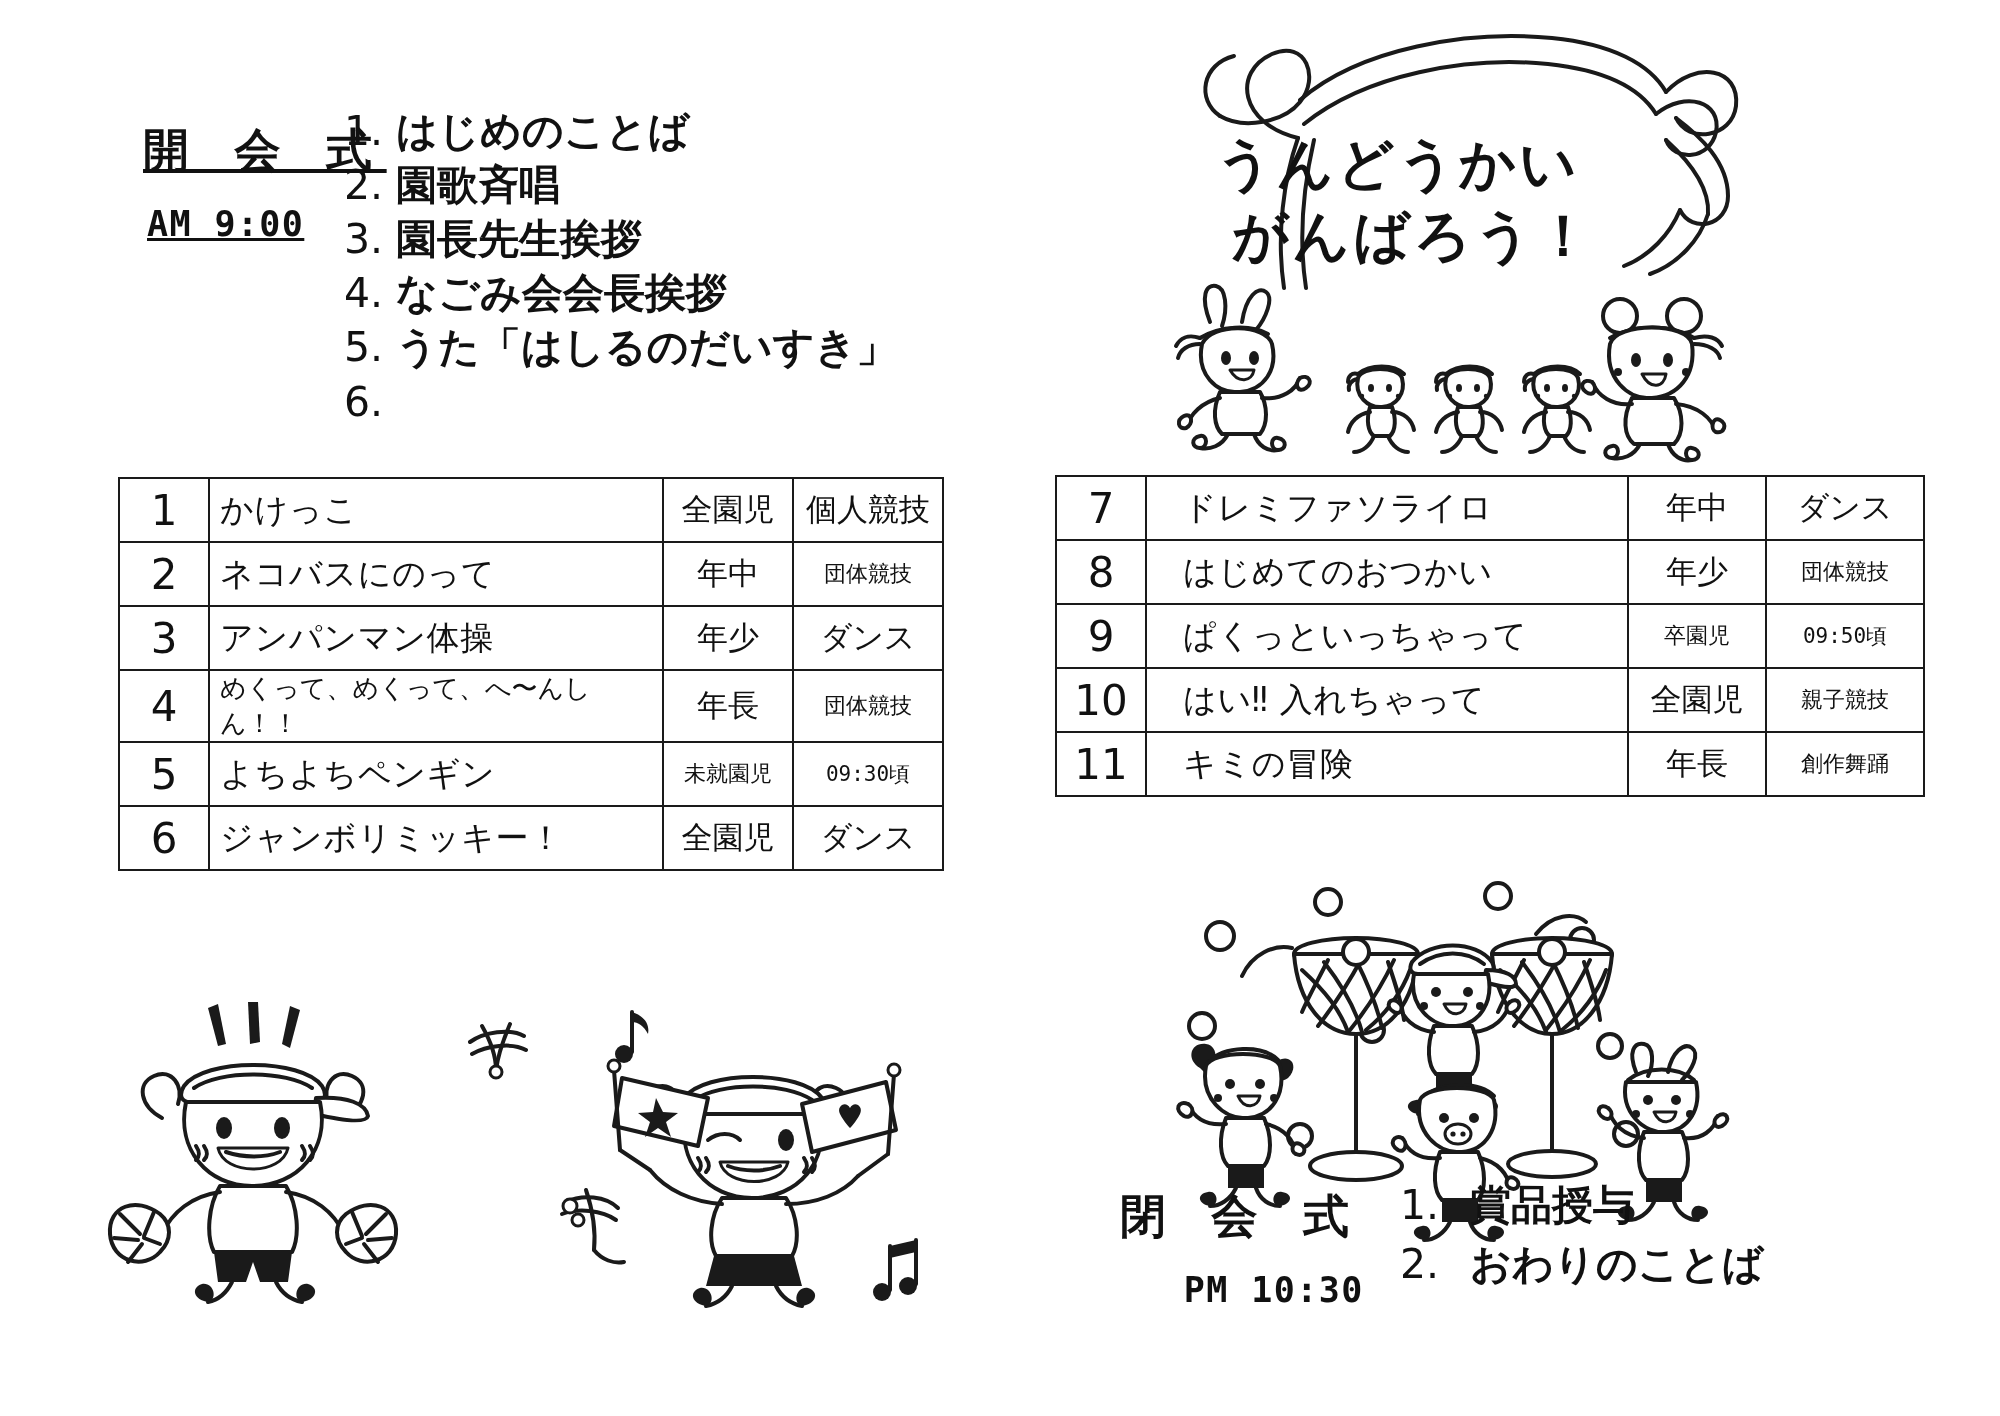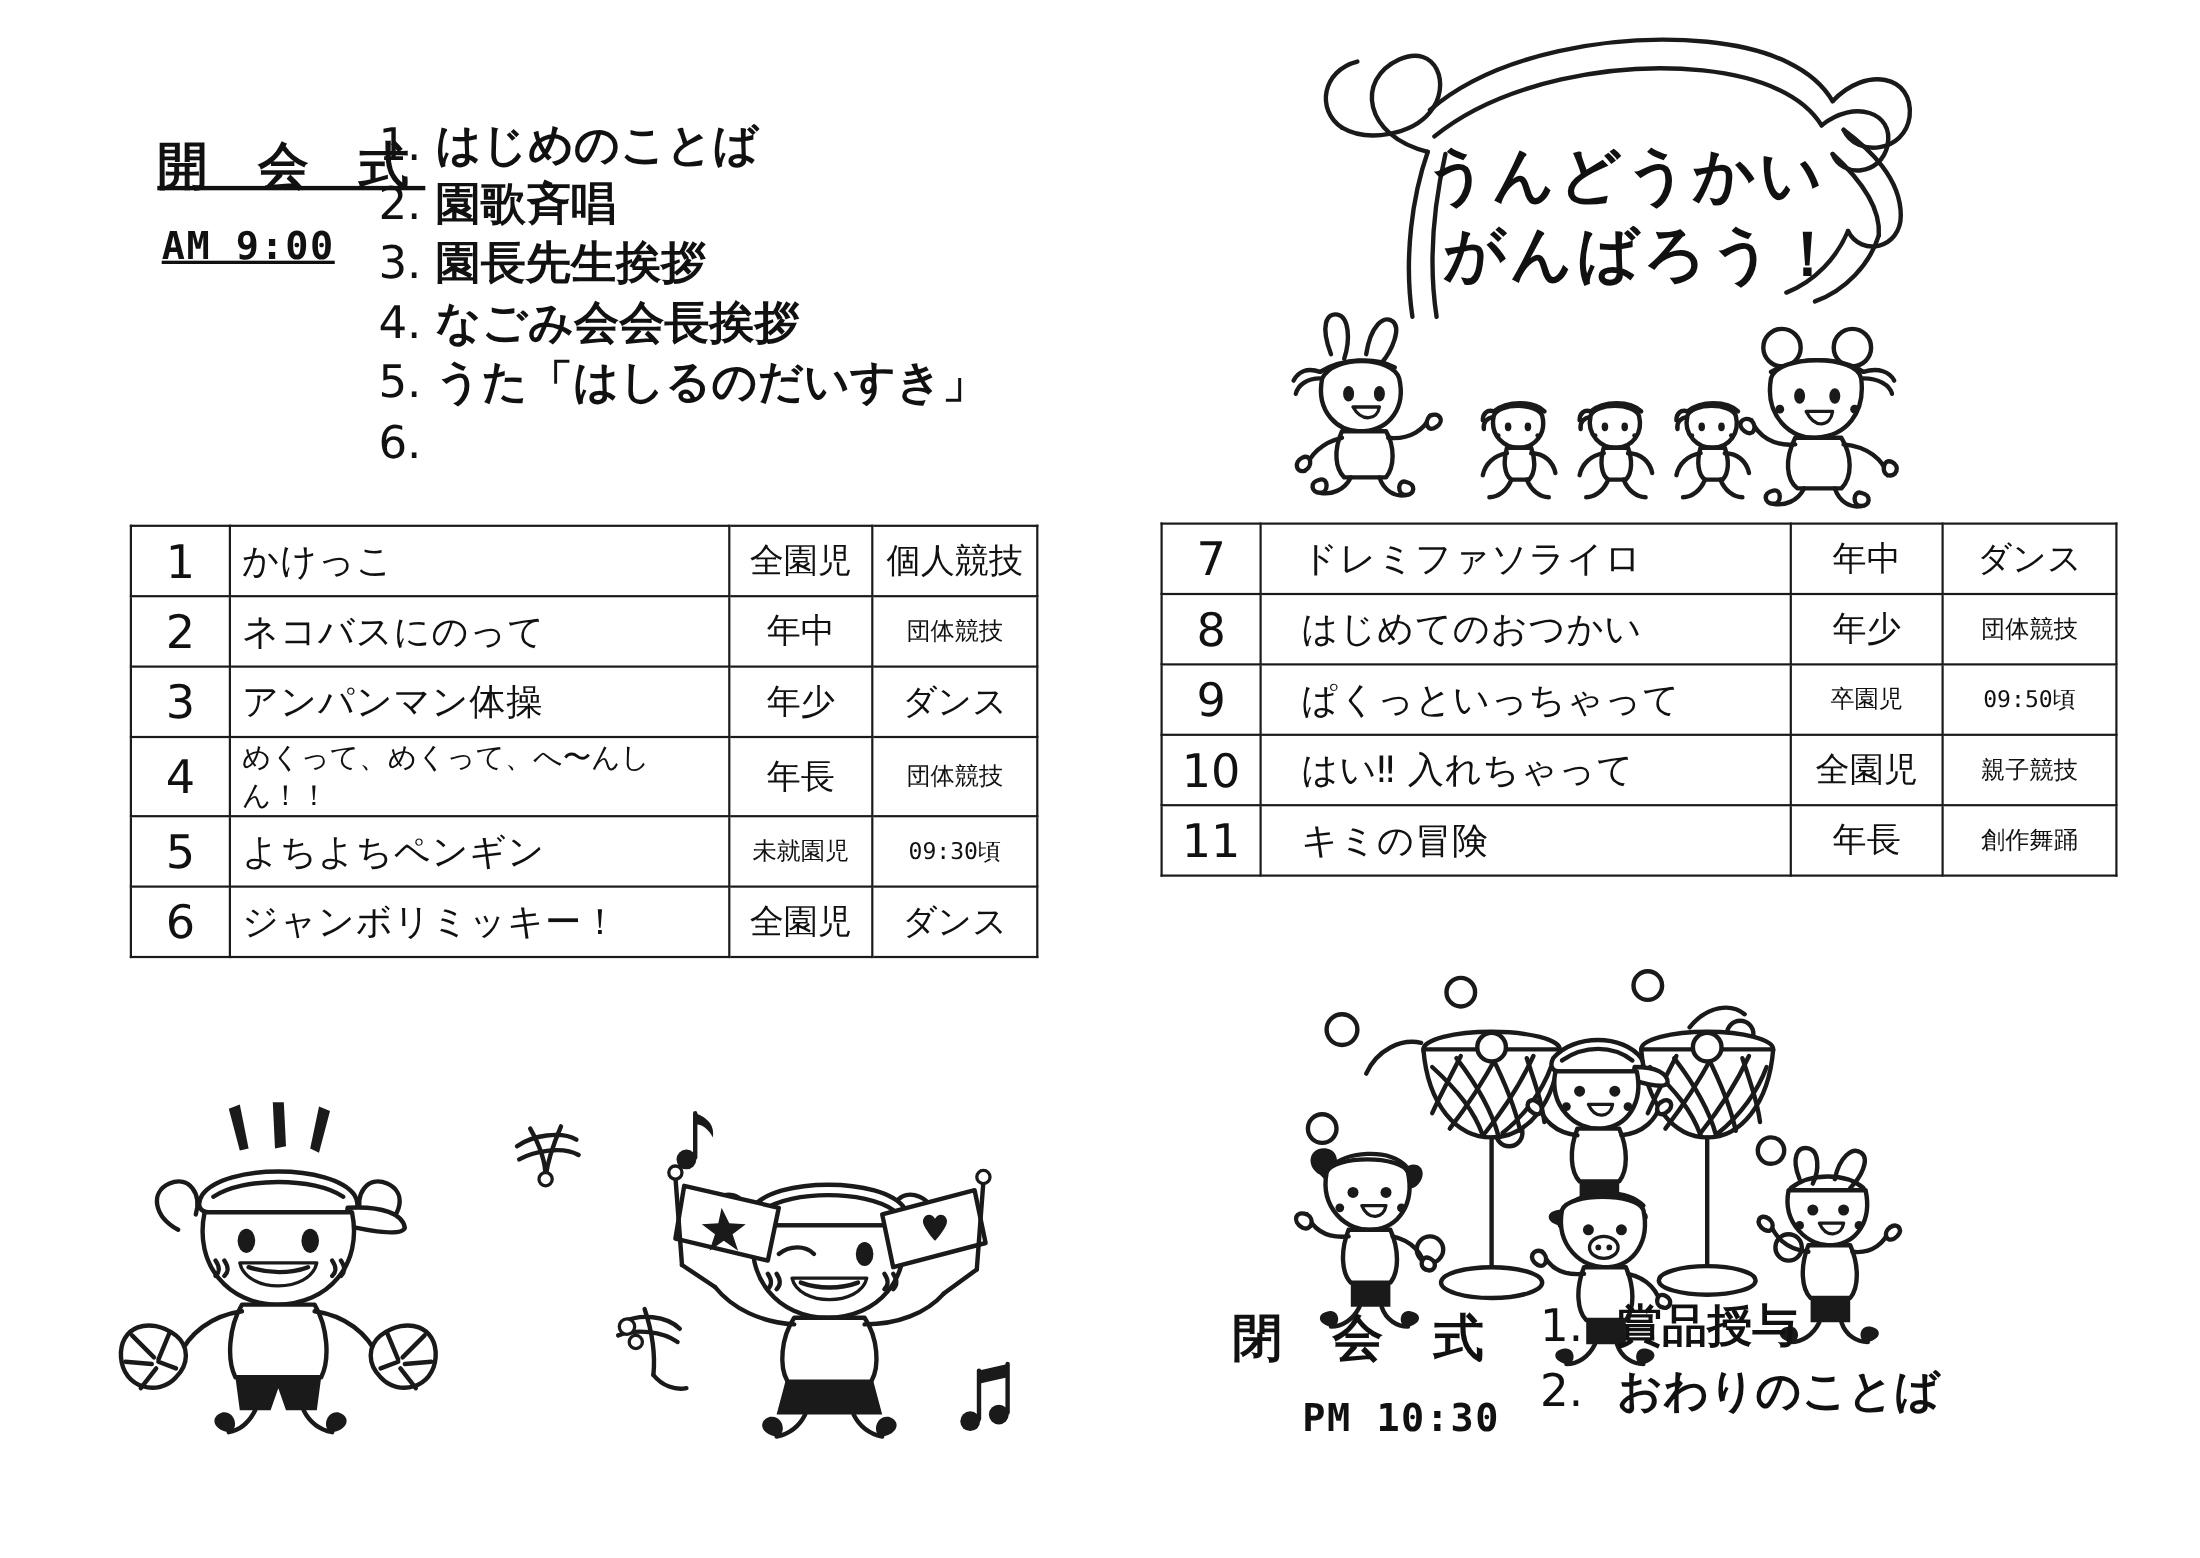--- a/index.html
+++ b/index.html
@@ -207,21 +207,21 @@
 
       <path class="ink" d="M486 72 C 516 40, 560 48, 556 86 C 552 118, 508 124, 496 98"></path>
       <path class="ink" d="M476 94 C 506 70, 542 82, 536 112 C 530 140, 494 142, 486 120"></path>
       <path class="ink" d="M496 98 C 520 116, 548 142, 548 176 C 548 206, 512 214, 500 190"></path>
       <path class="ink" d="M486 120 C 508 140, 530 166, 528 194"></path>
       <path class="ink" d="M500 190 C 490 214, 470 236, 444 246"></path>
       <path class="ink" d="M528 194 C 520 220, 498 244, 470 254"></path>
     </svg>
   </div>
 
-  <div class="abs" style="left:1296px;top:128px;font-family:Liberation Mono, monospace;">
+  <div class="abs" style="left:1216px;top:128px;">
     <div class="banner-text">うんどうかい</div>
     <div class="banner-text" style="margin-left:16px;">がんばろう！</div>
   </div>
 
   <div class="abs" style="left:1150px;top:278px;">
     <svg width="180" height="160" viewBox="0 0 180 160" aria-hidden="true">
 
       <path class="ink-w" d="M60 44 C 50 18, 56 6, 66 8 C 76 10, 78 30, 72 48"></path>
       <path class="ink-w" d="M92 44 C 96 18, 108 8, 116 14 C 124 20, 116 40, 106 52"></path>
 

